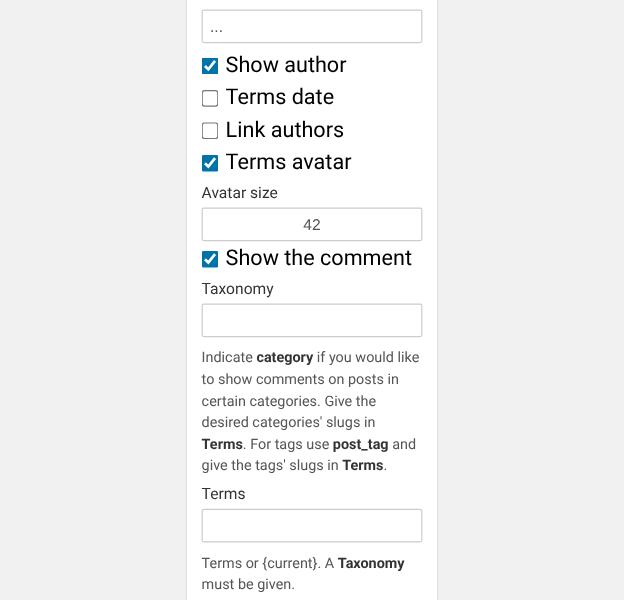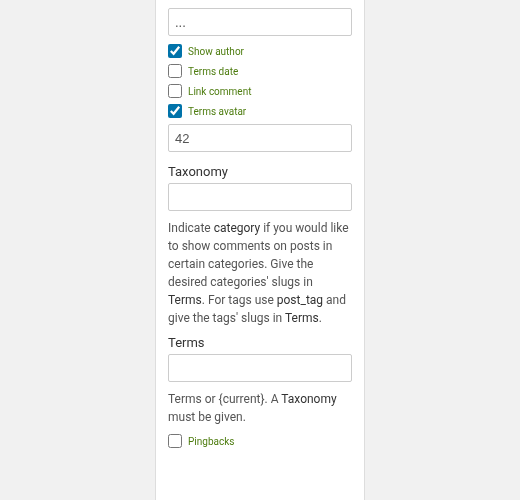--- a/index.html
+++ b/index.html
@@ -46,51 +46,52 @@
       gap: 6px;
     }
     .checkbox-row input[type="checkbox"] {
       margin: 0;
       width: 14px;
       height: 14px;
       accent-color: #0073aa;
       flex-shrink: 0;
     }
     .checkbox-row label {
-      font-size: 10px;
-      color: #4d7c0f;
+      font-size: 18px;
+      color: #000000;
       cursor: pointer;
     }
     .field-label {
       font-size: 13px;
       color: #333;
       margin-bottom: 4px;
       margin-top: 8px;
       display: block;
     }
     .field-input {
       width: 100%;
       border: 1px solid #ccc;
       padding: 4px 6px;
       font-size: 13px;
       color: #555;
       border-radius: 2px;
       outline: none;
       height: 28px;
       margin-bottom: 4px;
+      text-align: center;
     }
     .help-text {
       font-size: 12px;
       color: #555;
       line-height: 1.5;
       margin-bottom: 8px;
       margin-top: 4px;
     }
     .help-text strong {
-      font-weight: 400;
+      font-weight: 700;
       color: #333;
     }
     .ellipsis-input {
       color: #aaa;
     }
   </style>
 </head>
 <body>
 
 <div class="container">
@@ -105,33 +106,38 @@
       <label for="show-author">Show author</label>
     </div>
 
     <div class="checkbox-row">
       <input type="checkbox" id="show-date" style="">
       <label for="show-date">Terms date</label>
     </div>
 
     <div class="checkbox-row">
       <input type="checkbox" id="link-authors" style="">
-      <label for="link-authors">Link comment</label>
+      <label for="link-authors">Link authors</label>
     </div>
 
     <div class="checkbox-row">
       <input type="checkbox" id="show-avatar" checked="" style="">
       <label for="show-avatar">Terms avatar</label>
     </div>
 
     <div>
+      <label class="field-label">Avatar size</label>
       <input type="text" class="field-input" value="42" style="">
     </div>
 
 
+    <div class="checkbox-row">
+      <input type="checkbox" id="show-the-comment" checked="" style="">
+      <label for="show-the-comment">Show the comment</label>
+    </div>
 
     <div>
       <label class="field-label">Taxonomy</label>
       <input type="text" class="field-input" value="" style="">
       <p class="help-text">
         Indicate <strong>category</strong> if you would like to show comments on posts in certain categories. Give the desired categories' slugs in <strong>Terms</strong>. For tags use <strong>post_tag</strong> and give the tags' slugs in <strong>Terms</strong>.
       </p>
     </div>
 
     <div>

